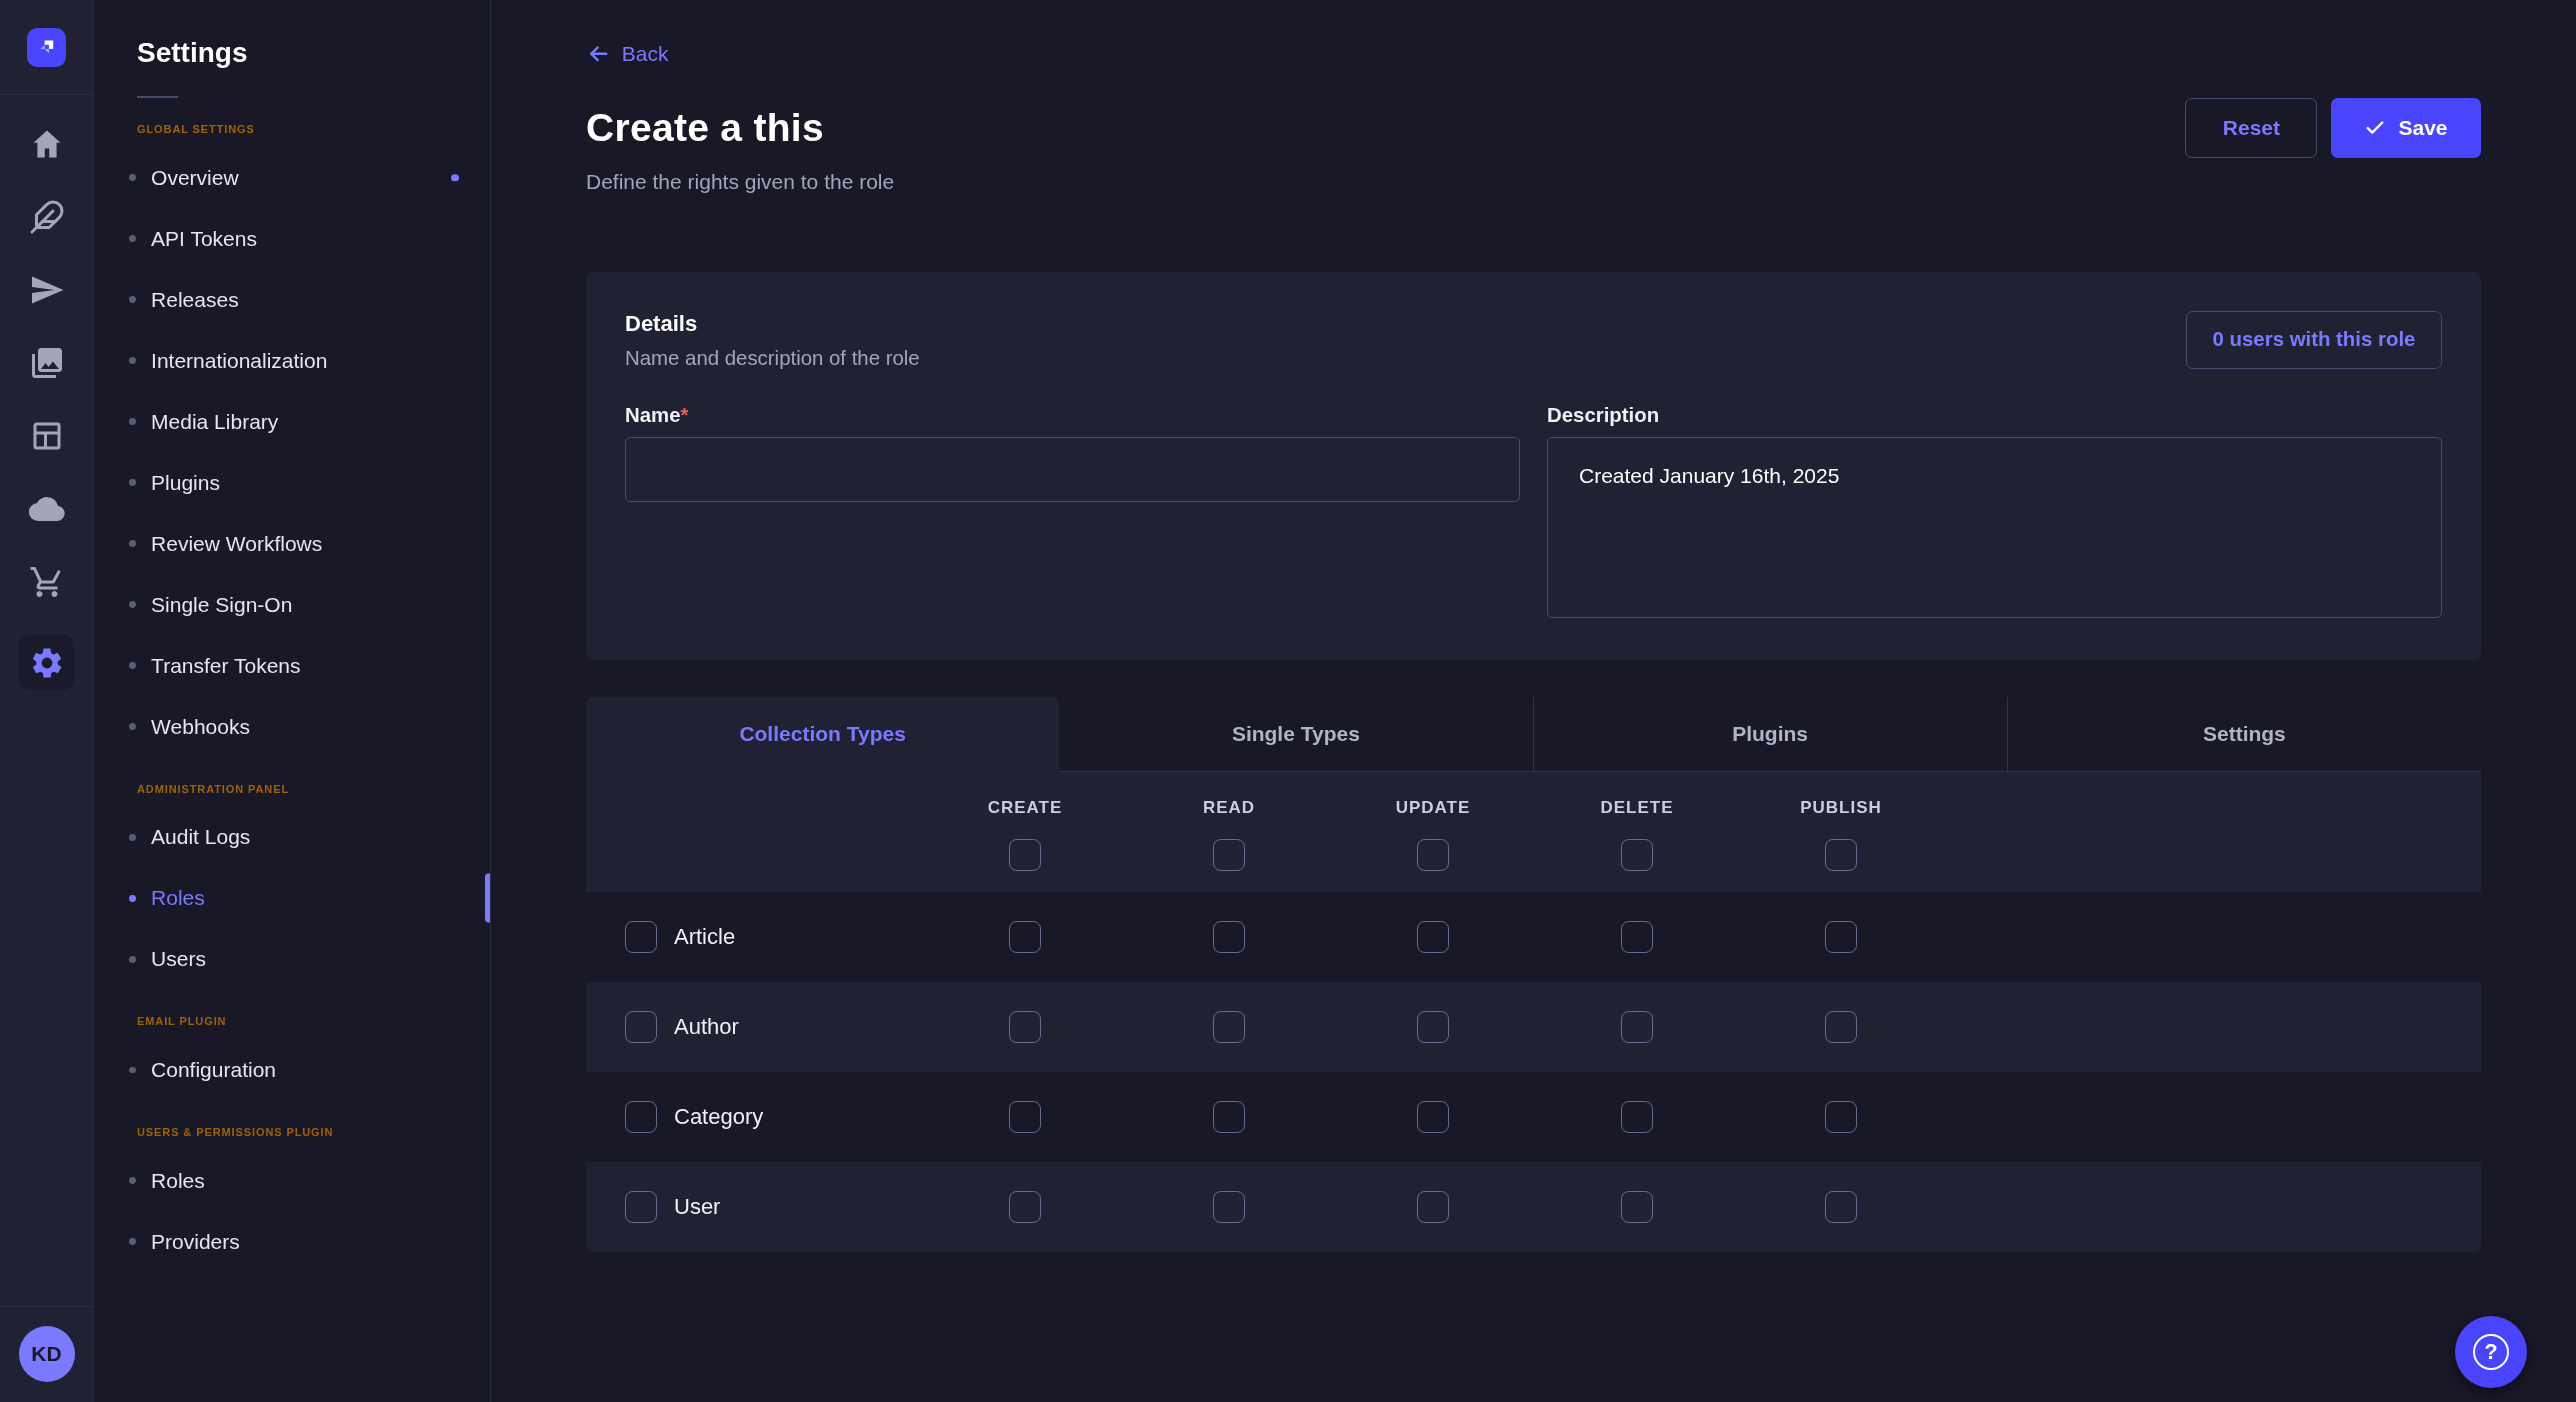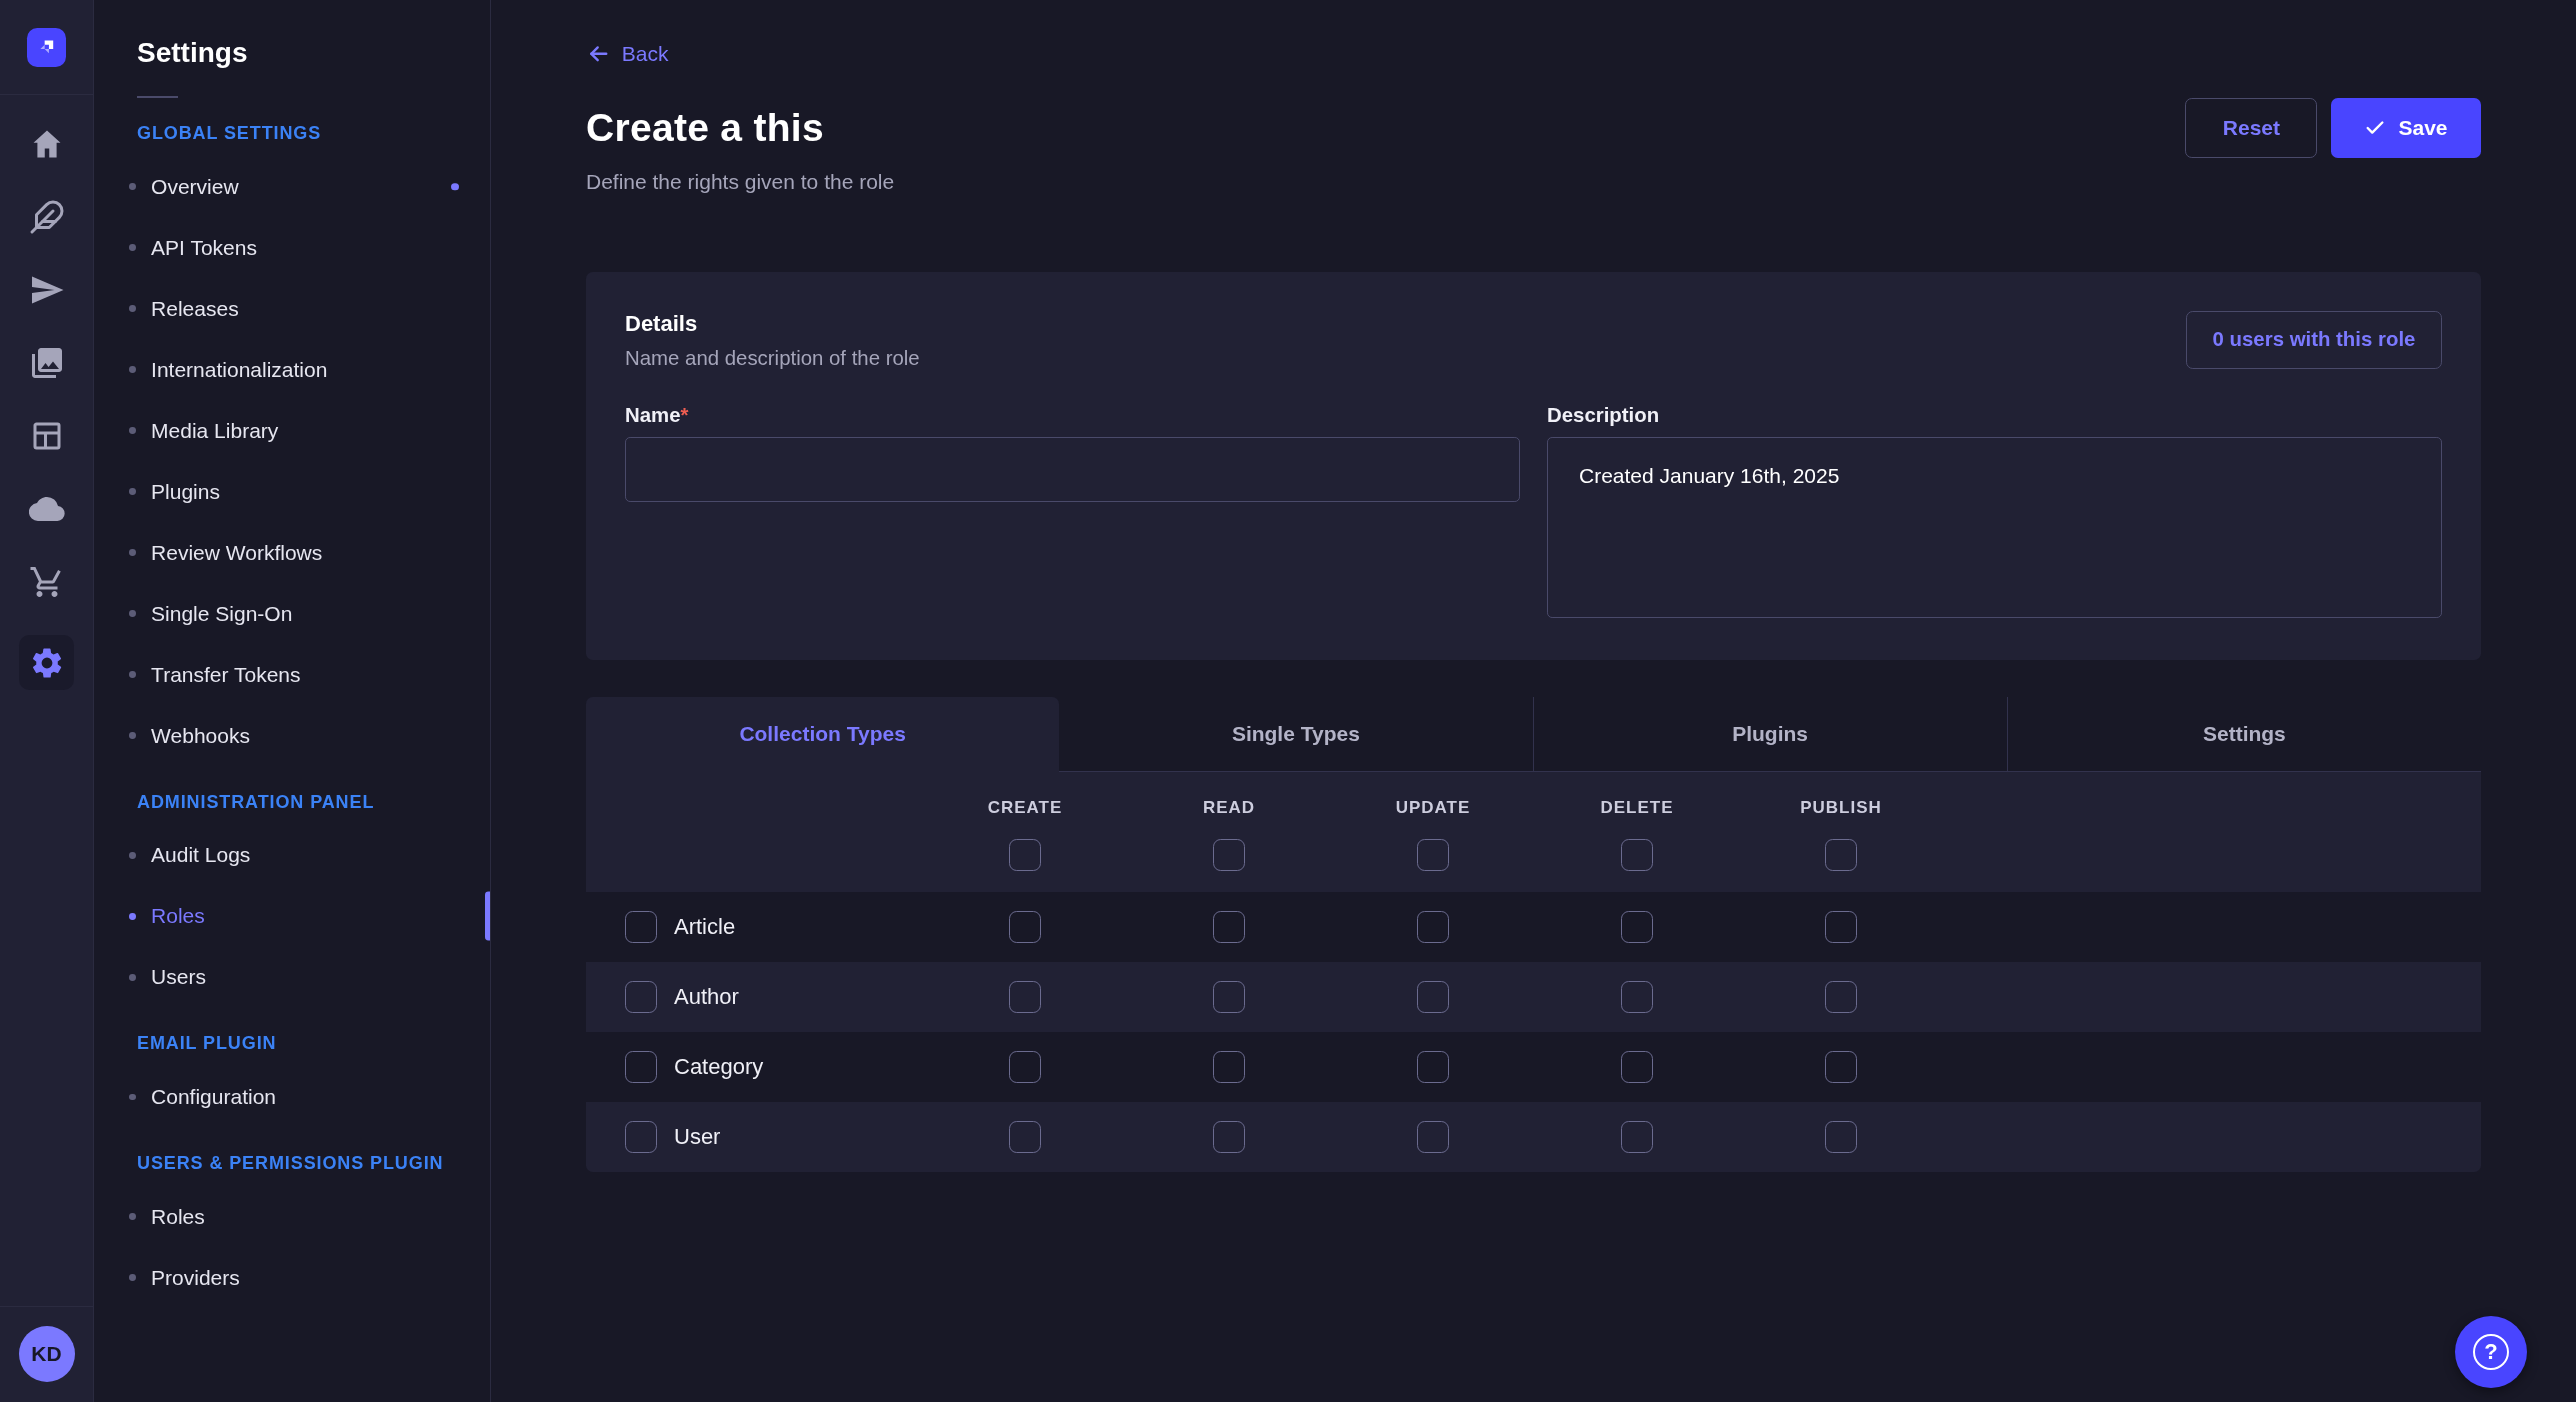--- a/index.html
+++ b/index.html
@@ -17,21 +17,21 @@
   .rail-btn.active { width:55px; height:55px; background:#1a1a2b; border-radius:10.2px; }
   .rail-bottom { position:absolute; bottom:0; left:0; width:100%; display:flex; flex-direction:column; align-items:center; }
   .rail-divider { width:100%; height:0.9px; background:#2b2b40; }
   .avatar { margin:19px 0 20.4px; width:56px; height:56px; border-radius:50%; background:#7b79ff; color:#181826; font-weight:700; font-size:21px; display:flex; align-items:center; justify-content:center; cursor:pointer; }
 
   
   .subnav { width:397px; flex:0 0 397px; height:100%; background:#181826; border-right:0.9px solid #2b2b40; overflow:hidden; position:relative; }
   .subnav-title { padding:37px 0 0 43px; font-size:28px; font-weight:700; color:#ffffff; }
   .subnav-hr { margin:27px 0 0 43px; width:41px; height:1.7px; background:#4a4a6a; border:none; }
   .nav-sections { margin-top:17px; }
-  .nav-section-label { margin:25.6px 0 12px 43px; font-size:18px; font-weight:700; letter-spacing:0.9px; color:#3b82f6; }
+  .nav-section-label { margin:25.6px 0 12px 43px; font-size:11px; font-weight:700; letter-spacing:0.9px; color:#a16207; }
   .nav-item { position:relative; height:61px; display:flex; align-items:center; padding-left:35px; cursor:pointer; }
   .nav-bullet { width:6.8px; height:6.8px; border-radius:50%; background:#5c5c77; margin-right:15.3px; flex:0 0 6.8px; }
   .nav-label { font-size:21px; color:#e6e6f0; }
   .nav-item.active .nav-label { color:#7b79ff; }
   .nav-item.active .nav-bullet { background:#7b79ff; }
   .nav-indicator { position:absolute; right:0; top:50%; transform:translateY(-50%); width:5.1px; height:49px; border-radius:3.4px 0 0 3.4px; background:#7b79ff; }
   .nav-notif { position:absolute; right:31px; top:50%; transform:translateY(-50%); width:7.7px; height:7.7px; border-radius:50%; background:#7b79ff; }
 
   
   .main { flex:1; padding:0 95px; overflow:hidden; }
@@ -65,21 +65,21 @@
   .tab { flex:1; display:flex; align-items:center; justify-content:center; font-size:21px; font-weight:600; color:#b3b3c7; border-bottom:0.9px solid #32324d; cursor:pointer; }
   .tab.active { background:#212134; color:#7b79ff; border-radius:6.8px 6.8px 0 0; border-bottom:none; }
   .tab.divided { border-left:0.9px solid #32324d; }
 
   .perm-card { background:#212134; border-radius:0 0 6.8px 6.8px; }
   .perm-grid { display:grid; grid-template-columns:298px repeat(5, 204px) 1fr; padding:0 39px; align-items:center; }
   .perm-head { height:120px; }
   .perm-head .col-cell { display:flex; flex-direction:column; align-items:center; justify-content:center; gap:20.4px; padding-top:5.1px; }
   .col-label { font-size:17px; font-weight:700; letter-spacing:1px; color:#cdcdde; }
   .checkbox { width:32px; height:32px; border:1.7px solid #6b6b8f; border-radius:7.7px; background:transparent; cursor:pointer; }
-  .perm-row { height:70px;text-align:right; }
+  .perm-row { height:90px;text-align:right; }
   .perm-row.odd { background:#181826; }
   .row-name { display:flex; align-items:center; gap:17px; }
   .row-label { font-size:22px; color:#f0f0f7; }
   .cb-cell { display:flex; align-items:center; justify-content:center; }
 
   
   .help-btn { position:absolute; right:49px; bottom:14.5px; width:72px; height:72px; border-radius:50%; background:#4945ff; display:flex; align-items:center; justify-content:center; cursor:pointer; box-shadow:0 3.4px 12px rgba(0,0,0,.4); }
   .help-glyph { width:36px; height:36px; border:2.6px solid #ffffff; border-radius:50%; color:#ffffff; font-size:22px; font-weight:700; display:flex; align-items:center; justify-content:center; }
 </style>
 </head>

